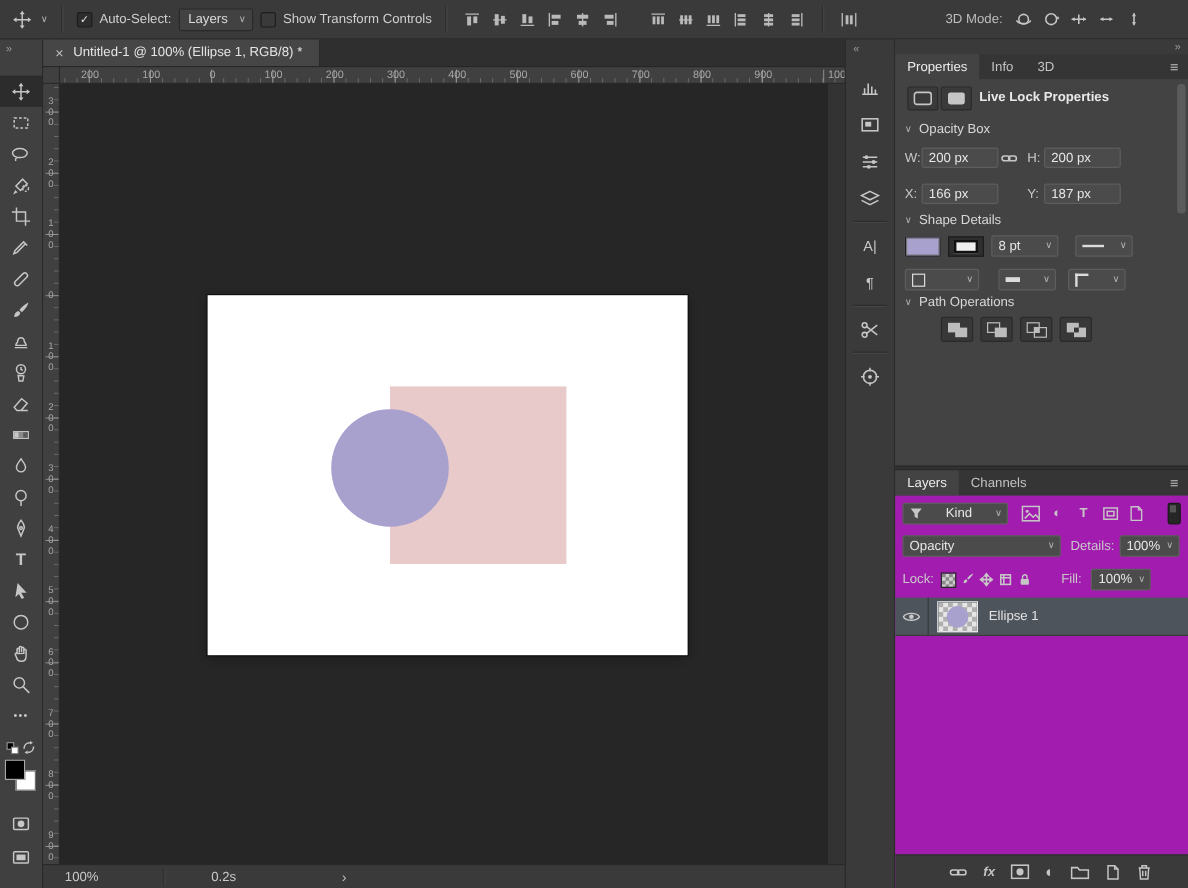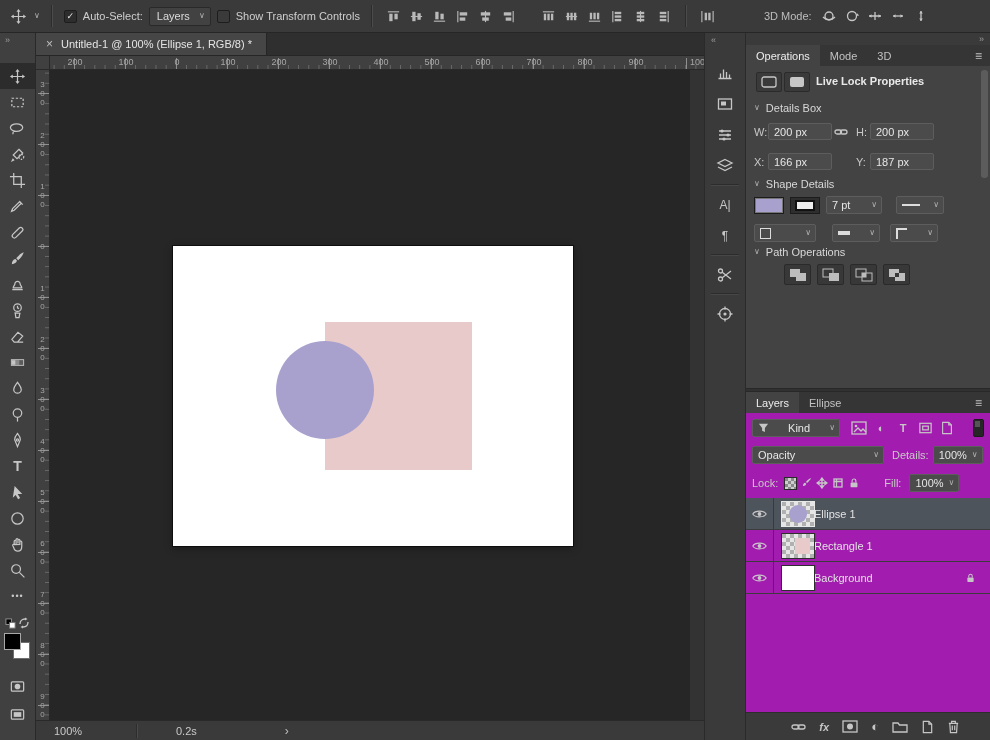--- a/index.html
+++ b/index.html
@@ -96,21 +96,21 @@
   .llabel{color:#c8c8c8}
   .lockico{width:16px;height:16px;display:flex;align-items:center;justify-content:center}
   .checker10{width:11px;height:11px;background:repeating-conic-gradient(#cfcfcf 0% 25%,#8a8a8a 25% 50%);background-size:6px 6px;border:1px solid #2a2a2a}
   .layerrow{position:absolute;left:0;width:100%;height:32px;display:flex;align-items:center;border-bottom:1px solid #3c3c3c;box-sizing:border-box}
   .layerrow.sel{background:#4e545c}
   .eyecell{width:28px;height:32px;display:flex;align-items:center;justify-content:center;border-right:1px solid #3a3a3a;box-sizing:border-box}
   .thumb{width:32px;height:24px;margin-left:8px;background:repeating-conic-gradient(#e6e6e6 0% 25%,#b0b0b0 25% 50%);background-size:8px 8px;position:relative;box-shadow:0 0 0 1px #2e2e2e}
   .layerrow.sel .thumb{box-shadow:0 0 0 1px #e8e8e8}
   .tdot{position:absolute;border-radius:50%;left:7px;top:3px;width:18px;height:18px}
   .trect{position:absolute;left:13px;top:4px;width:15px;height:16px}
-  .lname{color:#e3e3e3}
+  .lname{margin-left:10px;color:#e3e3e3}
   .rowlock{margin-left:auto;margin-right:14px}
   .lbottom{position:absolute;left:0;top:299px;width:100%;height:28px;background:#3a3a3a;border-top:1px solid #2d2d2d;display:flex;align-items:center;justify-content:flex-end;gap:13px;padding-right:30px;box-sizing:border-box}
   .fxtxt{font-style:italic;font-weight:bold;color:#c3c3c3;font-size:11px}
 </style>
 </head>
 <body>
 
 <div class="stage">
 
   <header class="options">
@@ -234,21 +234,21 @@
     </span>
     <span class="vdiv"></span>
     <span class="obtn">
         <svg class="icg" width="15" height="15" viewBox="0 0 16 16">
           <path class="lngray" d="M2 2v12M14 2v12"></path>
           <rect x="5" y="4" width="2.5" height="8"></rect>
           <rect x="8.8" y="4" width="2.5" height="8"></rect>
         </svg>
       </span>
 
-    <span class="grp" style="margin-left:40px">
+    <span class="grp" style="margin-left:64px">
       <span class="lbl" style="color:#bdbdbd;margin-right:4px">3D Mode:</span>
       <span class="obtn">
           <svg class="ic" width="16" height="16" viewBox="0 0 16 16">
             <circle cx="8" cy="8" r="4"></circle>
             <path d="M2 9c1.5 1.8 4 2.6 6 2.6S12.5 10.8 14 9"></path>
           </svg>
         </span>
       <span class="obtn">
           <svg class="ic" width="16" height="16" viewBox="0 0 16 16">
             <circle cx="8" cy="8" r="4.5"></circle>
@@ -535,42 +535,42 @@
         </svg>
       </div>
   </aside>
 
   <aside class="panels">
     <div class="topstrip">
         <span>»</span>
       </div>
 
     <div class="ptabbar" style="top:12px">
-      <span class="ptab active">Operations</span>
-      <span class="ptab">Mode</span>
+      <span class="ptab active">Properties</span>
+      <span class="ptab">Info</span>
       <span class="ptab">3D</span>
       <span class="pmenu">≡</span>
     </div>
 
     <div class="pbody">
       <span class="hdrbtn" style="left:10px;top:6px">
           <svg class="ic" width="18" height="14" viewBox="0 0 18 14">
             <rect x="2" y="2" width="14" height="10" rx="2"></rect>
           </svg>
         </span>
       <span class="hdrbtn" style="left:38px;top:6px">
           <svg width="18" height="14" viewBox="0 0 18 14">
             <rect x="2" y="2" width="14" height="10" rx="2" fill="#c6c6c6"></rect>
           </svg>
         </span>
       <span class="ptitle">Live Lock Properties</span>
 
       <div class="sechdr" style="left:8px;top:36px">
         <span class="car">∨</span>
-        <span>Details Box</span>
+        <span>Opacity Box</span>
       </div>
 
       <div class="prow" style="left:8px;top:57px;gap:0">
         <span class="flabel">W:</span>
         <span class="field" style="width:64px">200 px</span>
         <span style="width:14px;display:flex;justify-content:center;margin:0 2px">
             <svg class="ic" width="14" height="12" viewBox="0 0 14 12">
               <rect x="1" y="4" width="6.5" height="4" rx="2"></rect>
               <rect x="6.5" y="4" width="6.5" height="4" rx="2"></rect>
             </svg>
@@ -591,21 +591,21 @@
         <span class="car">∨</span>
         <span>Shape Details</span>
       </div>
 
       <div class="prow" style="left:8px;top:130px;gap:6px">
         <span class="swatch" style="background: rgb(168, 161, 206);"></span>
         <span class="strokeswatch">
             <i></i>
           </span>
         <span class="pselect" style="width:56px">
-          <span>7 pt</span>
+          <span>8 pt</span>
           <span class="car">∨</span>
         </span>
         <span class="pselect" style="width:48px;margin-left:8px">
           <span style="display:block;width:18px;height:2px;background:#dcdcdc"></span>
           <span class="car">∨</span>
         </span>
       </div>
 
       <div class="prow" style="left:8px;top:158px;gap:0">
         <span class="pselect" style="width:62px">
@@ -654,21 +654,21 @@
           </svg>
         </span>
 
       <span class="pscroll"></span>
     </div>
 
     <div class="panelsep"></div>
 
     <div class="ptabbar" style="top:359px">
       <span class="ptab active">Layers</span>
-      <span class="ptab">Ellipse</span>
+      <span class="ptab">Channels</span>
       <span class="pmenu">≡</span>
     </div>
 
     <div class="lbody">
 
       <div class="lrow" style="top:5px;padding:0 6px;box-sizing:border-box">
         <span class="pselect kindsel">
           <svg class="icf" width="11" height="11" viewBox="0 0 12 12">
               <path d="M1 2h10L7.5 6.5V11l-3-1.5V6.5z"></path>
             </svg>
@@ -758,48 +758,20 @@
             <svg width="15" height="10" viewBox="0 0 15 10">
               <path d="M.8 5C3 1.2 12 1.2 14.2 5 12 8.8 3 8.8.8 5z" fill="none" stroke="#c9c9c9" stroke-width="1.1"></path>
               <circle cx="7.5" cy="5" r="1.9" fill="#c9c9c9"></circle>
             </svg>
           </span>
         <span class="thumb">
             <span class="tdot" style="background: rgb(168, 161, 206);"></span>
           </span>
         <span class="lname">Ellipse 1</span>
       </div>
-      <div class="layerrow" style="top:117px">
-        <span class="eyecell">
-            <svg width="15" height="10" viewBox="0 0 15 10">
-              <path d="M.8 5C3 1.2 12 1.2 14.2 5 12 8.8 3 8.8.8 5z" fill="none" stroke="#c9c9c9" stroke-width="1.1"></path>
-              <circle cx="7.5" cy="5" r="1.9" fill="#c9c9c9"></circle>
-            </svg>
-          </span>
-        <span class="thumb">
-            <span class="trect" style="background: rgb(233, 202, 202);"></span>
-          </span>
-        <span class="lname">Rectangle 1</span>
-      </div>
-      <div class="layerrow" style="top:149px">
-        <span class="eyecell">
-            <svg width="15" height="10" viewBox="0 0 15 10">
-              <path d="M.8 5C3 1.2 12 1.2 14.2 5 12 8.8 3 8.8.8 5z" fill="none" stroke="#c9c9c9" stroke-width="1.1"></path>
-              <circle cx="7.5" cy="5" r="1.9" fill="#c9c9c9"></circle>
-            </svg>
-          </span>
-        <span class="thumb" style="background: rgb(255, 255, 255);"></span>
-        <span class="lname">Background</span>
-        <span class="rowlock">
-            <svg width="11" height="12" viewBox="0 0 14 14">
-              <rect x="3" y="6.5" width="8" height="5.5" rx="1" fill="#c6c6c6"></rect>
-              <path d="M4.8 6.5V4.5a2.2 2.2 0 0 1 4.4 0v2" fill="none" stroke="#c6c6c6" stroke-width="1.3"></path>
-            </svg>
-          </span>
-      </div>
 
       <div class="lbottom">
         <span>
             <svg class="ic" width="15" height="12" viewBox="0 0 15 12">
               <rect x="1" y="4" width="7" height="4" rx="2"></rect>
               <rect x="7" y="4" width="7" height="4" rx="2"></rect>
             </svg>
           </span>
         <span class="fxtxt">fx</span>
         <span>

